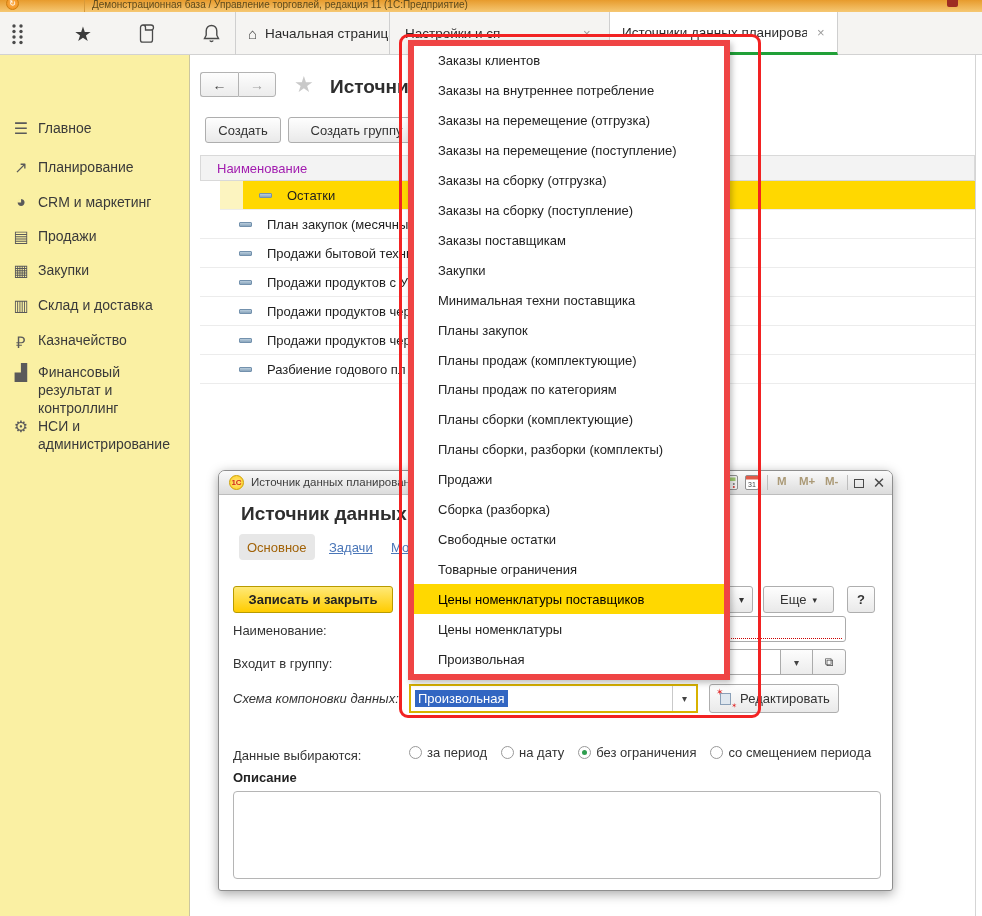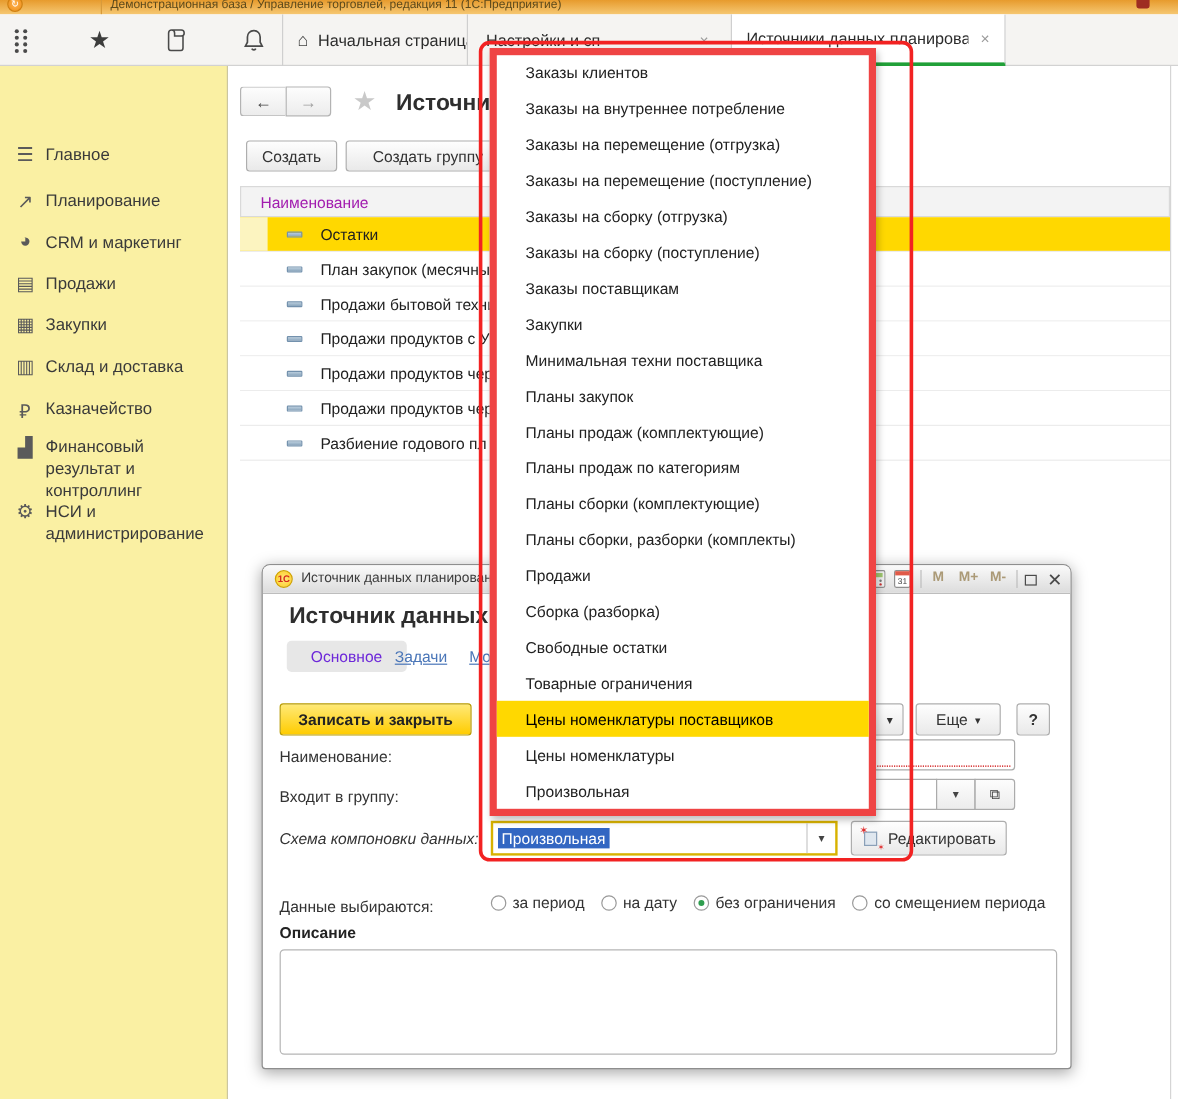--- a/index.html
+++ b/index.html
@@ -46,42 +46,42 @@
   .crbtn { position:absolute; top:117px; height:26px; z-index:1; }
 
   .listtable { position:absolute; left:200px; top:155px; width:775px; z-index:1; }
   .lthead { height:26px; background:#f3f3f3; border-top:1px solid #d9d9d9; border-bottom:1px solid #d9d9d9;
     border-left:1px solid #d9d9d9; border-right:1px solid #d9d9d9; display:flex; align-items:center;
     padding-left:16px; color:#a21caf; }
   .ltrow { position:relative; height:29px; background:#fff; border-bottom:1px solid #ececec; display:flex; align-items:center; }
   .ltrow .dash { position:absolute; left:39px; top:12px; width:13px; height:5px; border-radius:1px;
     background:linear-gradient(#b9cddd,#8aa5bc); border:1px solid #7391ad; }
   .ltrow .rlabel { position:absolute; left:67px; white-space:nowrap; color:#1f1f1f; }
-  .ltrow.sel { background:#ffd800; }
+  .ltrow.sel { background:#ffd800;margin-left:20px; }
   .ltrow.sel::before { content:""; position:absolute; left:0; top:0; width:23px; height:100%; background:#fcf4c0; }
 
   
   .dialog { position:absolute; left:218px; top:470px; width:675px; height:421px; background:#fff;
     border:1px solid #8e8e8e; border-radius:7px 7px 3px 3px; box-shadow:0 3px 12px rgba(0,0,0,.35); z-index:10; }
   .dtitlebar { position:absolute; left:0; top:0; width:673px; height:24px;
     background:linear-gradient(#fafafa,#dcdcdc); border-bottom:1px solid #bdbdbd; border-radius:6px 6px 0 0; }
   .oneclogo { position:absolute; left:10px; top:4px; width:15px; height:15px; border-radius:50%;
     background:radial-gradient(#ffe680,#ffce1e); border:1px solid #cfa100; color:#d42b1e; font-size:8px;
     font-weight:bold; text-align:center; line-height:14px; }
   .dtitle { position:absolute; left:32px; top:5px; font-size:11.5px; color:#3c3c3c; white-space:nowrap; }
   .dticon { position:absolute; top:4px; }
   .memb { position:absolute; top:4px; font-size:11.5px; font-weight:bold; color:#ab9a77; }
   .dsep { position:absolute; top:4px; width:1px; height:15px; background:#bdbdbd; }
   .wbtn { position:absolute; top:4px; width:16px; height:16px; display:flex; align-items:center; justify-content:center;
     color:#4a4a4a; font-size:13px; }
   .maxsq { width:10px; height:9px; border:1.5px solid #4a4a4a; }
 
   .dheader { position:absolute; left:22px; top:32px; font-size:19px; font-weight:bold; color:#2e2e2e; white-space:nowrap; }
   .dtab { position:absolute; top:63px; height:26px; display:flex; align-items:center; font-size:13px; }
-  .dtab.active { background:#e7e7e7; border-radius:4px; padding:0 20px; color:#6d28d9; }
+  .dtab.active { background:#e7e7e7; border-radius:4px; padding:0 8px; color:#a16207; }
   .dtab.link { color:#4a76b8; text-decoration:underline; }
 
   .savebtn { position:absolute; left:14px; top:115px; width:160px; height:27px;
     background:linear-gradient(#ffe977,#ffcc00); border:1px solid #b89b00; border-radius:3px;
     font-weight:bold; color:#222; display:flex; align-items:center; justify-content:center; }
   .fieldlabel { position:absolute; left:14px; font-size:13px; color:#333; white-space:nowrap; }
   .input { position:absolute; background:#fff; border:1px solid #ababab; border-radius:3px; }
   .req::after { content:""; position:absolute; left:3px; right:3px; bottom:2px; border-bottom:1px dotted #cc0000; }
   .cbtn { position:absolute; background:linear-gradient(#fdfdfd,#ececec); border:1px solid #ababab;
     display:flex; align-items:center; justify-content:center; font-size:10px; color:#444; }

